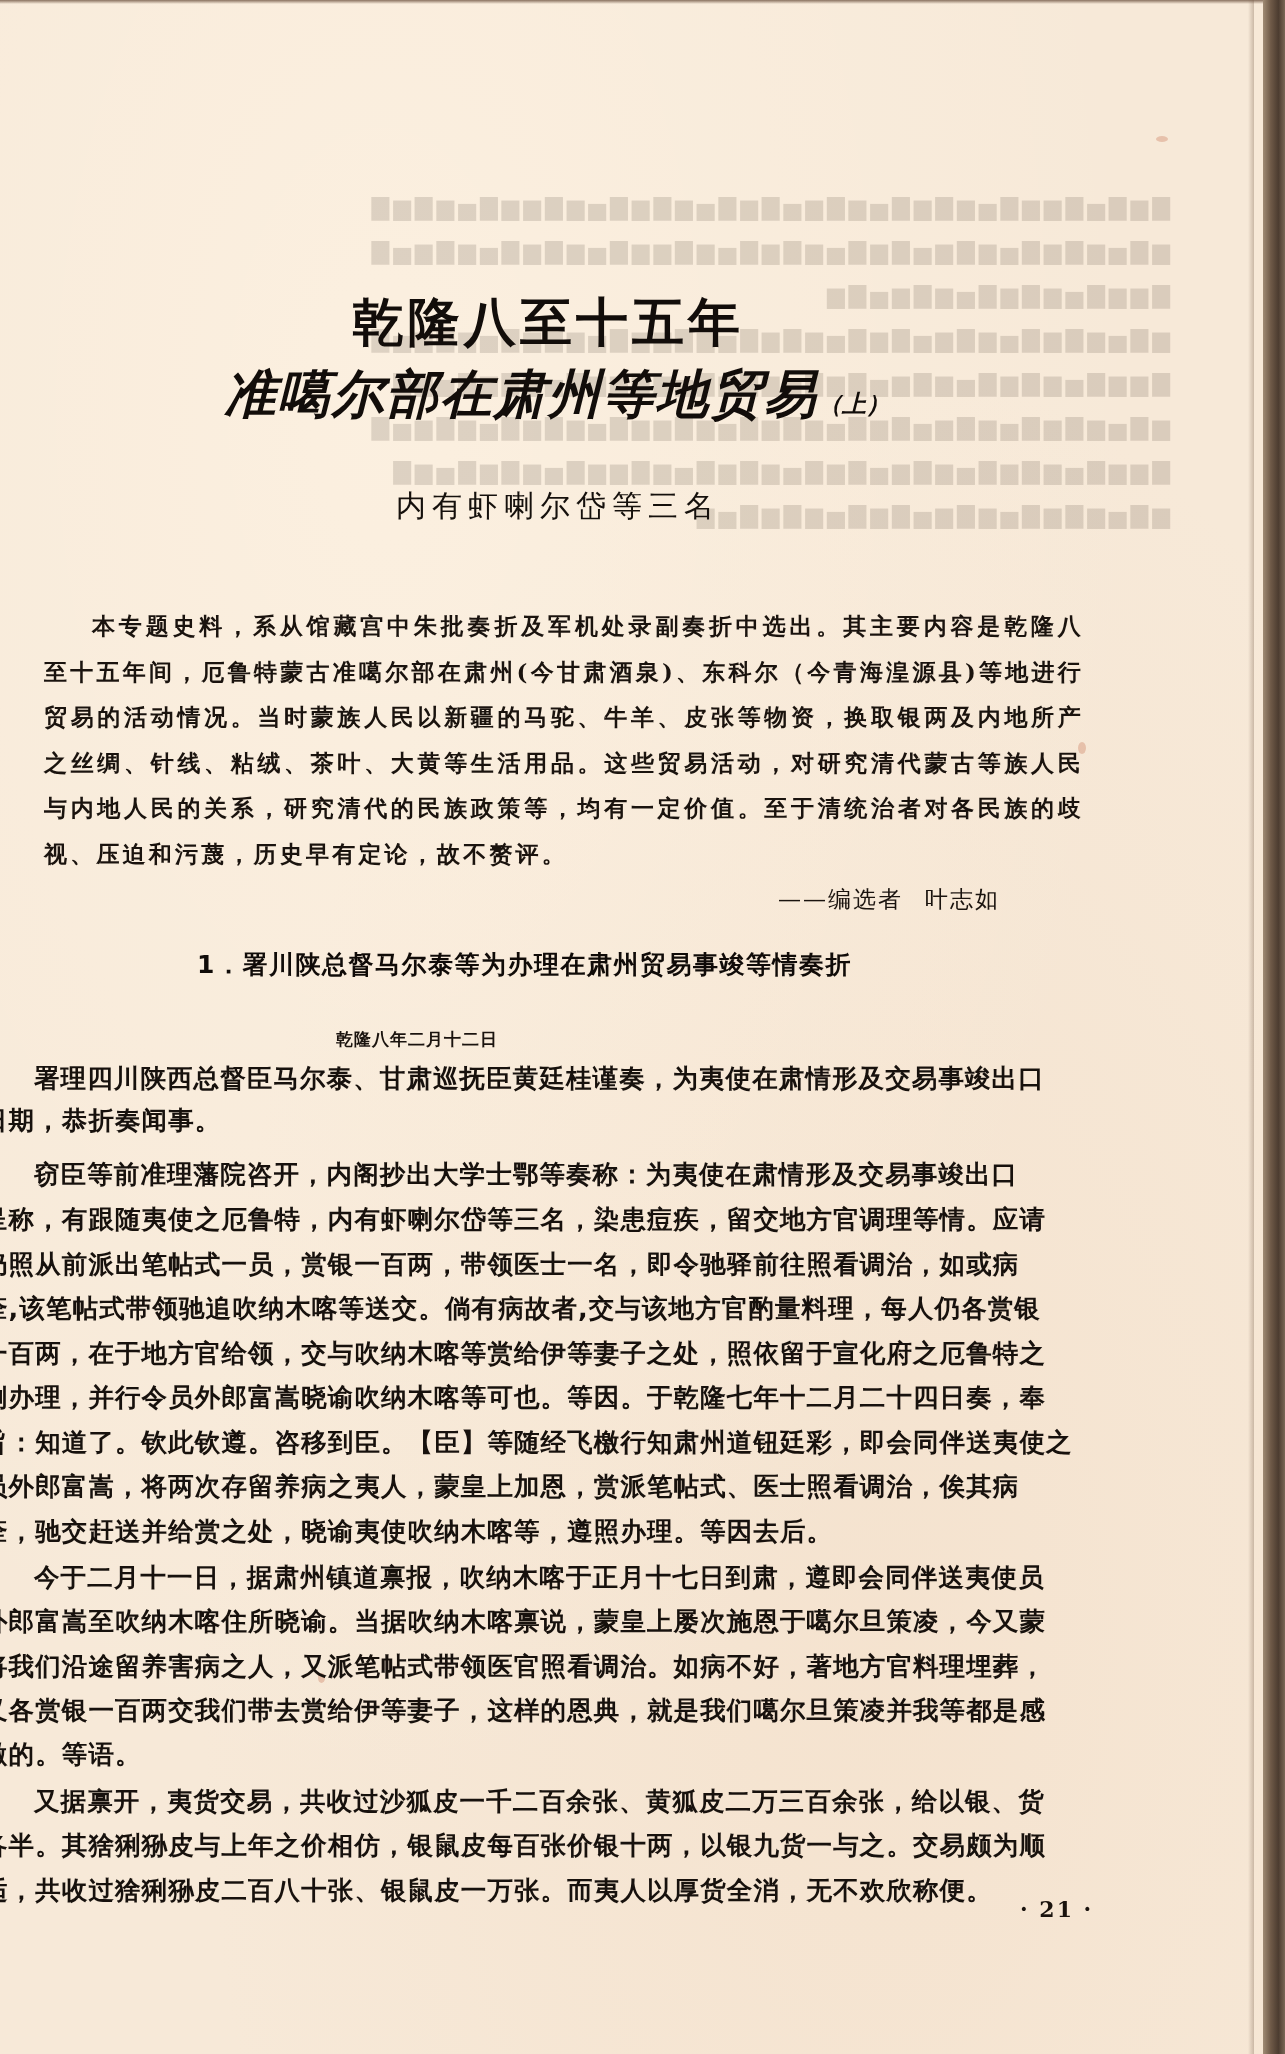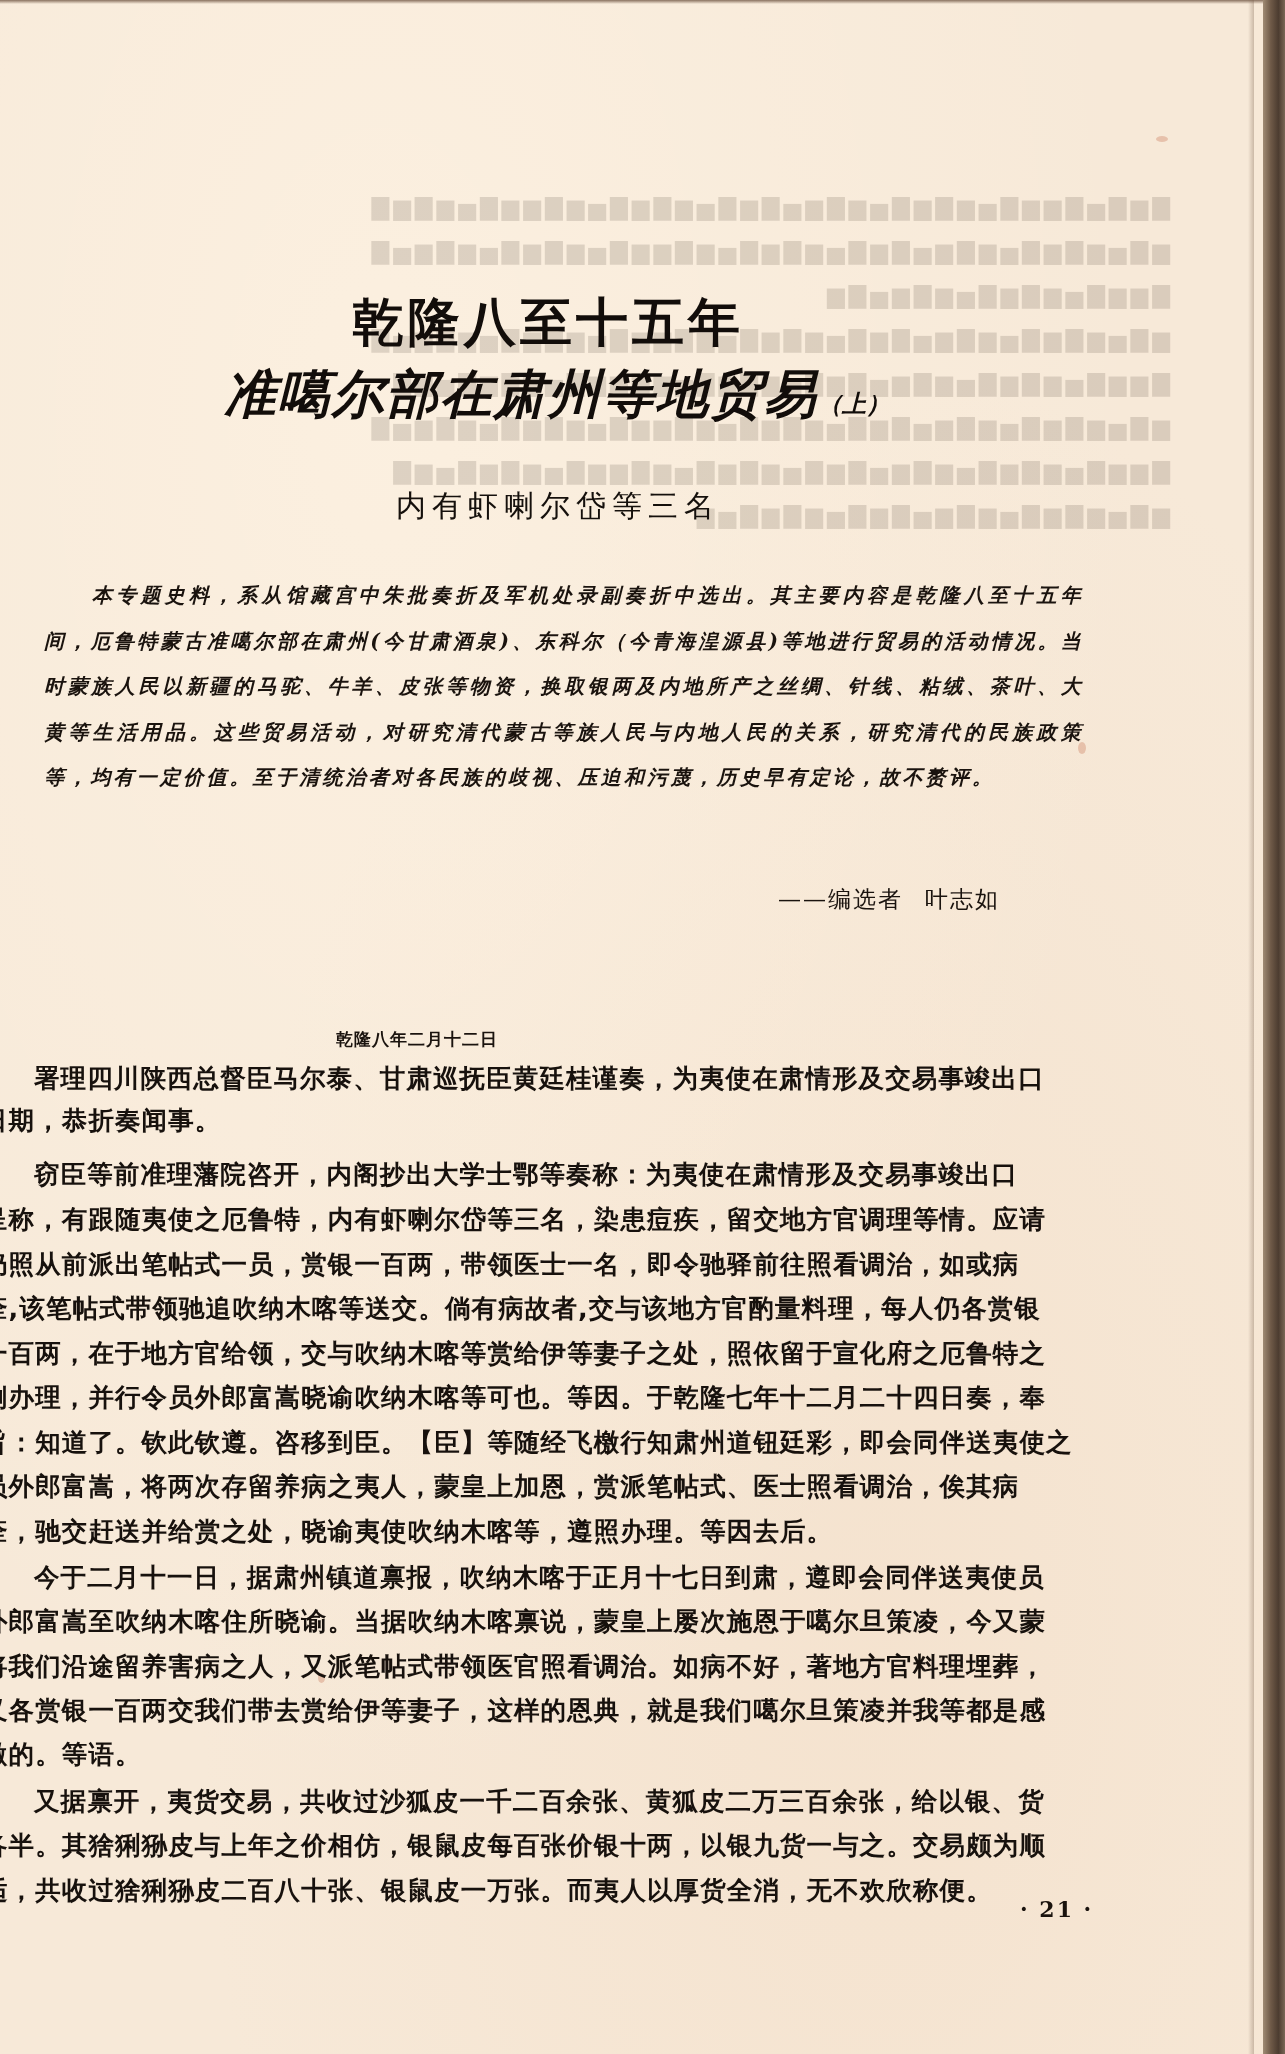--- a/index.html
+++ b/index.html
@@ -99,28 +99,27 @@
       top: 196px;
       font-size: 30px;
       letter-spacing: 6px;
       white-space: nowrap;
       color: #15100c;
     }
 
     .intro {
       position: absolute;
       left: 44px;
-      top: 573px;
+      top: 603px;
       width: 1040px;
-      font-size: 20px;
+      font-size: 23px;
       font-weight: bold;
       line-height: 45.5px;
       color: #1a130e;
       letter-spacing: 3.2px;
-      font-style: italic;
     }
     .intro p {
       margin: 0;
       text-indent: 48px;
       text-align: justify;
       text-align-last: left;
     }
     .intro-signature {
       position: absolute;
       left: 778px;
@@ -238,20 +237,21 @@
     <div class="title-line title-line-1">乾隆八至十五年</div>
     <div class="title-line title-line-2"><span>准噶尔部在肃州等地贸易</span><span class="title-suffix">（上）</span></div>
     <div class="author-line">内有虾喇尔岱等三名</div>
   </div>
 
   <div class="intro">
     <p>本专题史料，系从馆藏宫中朱批奏折及军机处录副奏折中选出。其主要内容是乾隆八至十五年间，厄鲁特蒙古准噶尔部在肃州(今甘肃酒泉)、东科尔（今青海湟源县)等地进行贸易的活动情况。当时蒙族人民以新疆的马驼、牛羊、皮张等物资，换取银两及内地所产之丝绸、针线、粘绒、茶叶、大黄等生活用品。这些贸易活动，对研究清代蒙古等族人民与内地人民的关系，研究清代的民族政策等，均有一定价值。至于清统治者对各民族的歧视、压迫和污蔑，历史早有定论，故不赘评。</p>
   </div>
   <div class="intro-signature"><span>——编选者</span><span class="gap"></span><span>叶志如</span></div>
 
+  <div class="section-heading">1．署川陕总督马尔泰等为办理在肃州贸易事竣等情奏折</div>
   <div class="section-date">乾隆八年二月十二日</div>
 
   <div class="body-text">
     <div class="body-line indent" style="top:0px">署理四川陕西总督臣马尔泰、甘肃巡抚臣黄廷桂谨奏，为夷使在肃情形及交易事竣出口</div>
     <div class="body-line" style="top:42px">日期，恭折奏闻事。</div>
     <div class="body-line indent" style="top:96px">窃臣等前准理藩院咨开，内阁抄出大学士鄂等奏称：为夷使在肃情形及交易事竣出口</div>
     <div class="body-line" style="top:141px">呈称，有跟随夷使之厄鲁特，内有虾喇尔岱等三名，染患痘疾，留交地方官调理等情。应请</div>
     <div class="body-line" style="top:186px">仍照从前派出笔帖式一员，赏银一百两，带领医士一名，即令驰驿前往照看调治，如或病</div>
     <div class="body-line" style="top:230px">痊,该笔帖式带领驰追吹纳木喀等送交。倘有病故者,交与该地方官酌量料理，每人仍各赏银</div>
     <div class="body-line" style="top:275px">一百两，在于地方官给领，交与吹纳木喀等赏给伊等妻子之处，照依留于宣化府之厄鲁特之</div>

